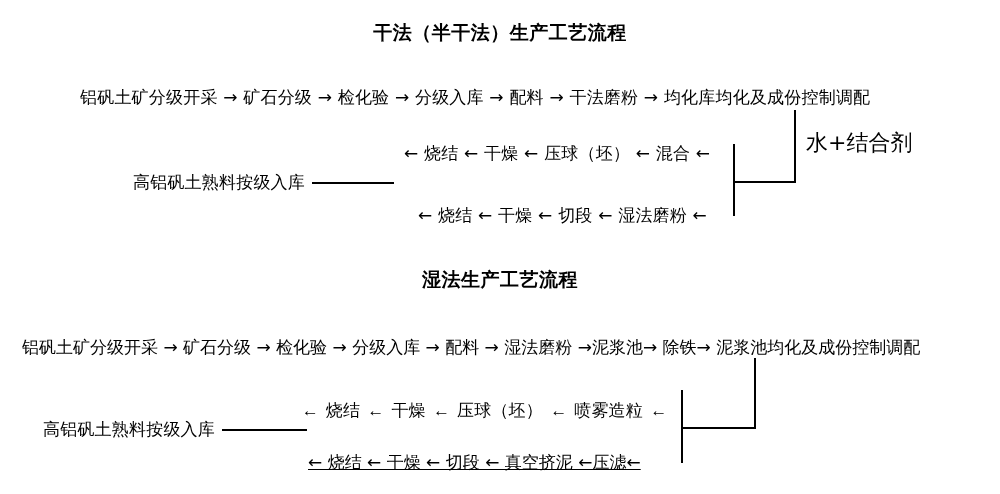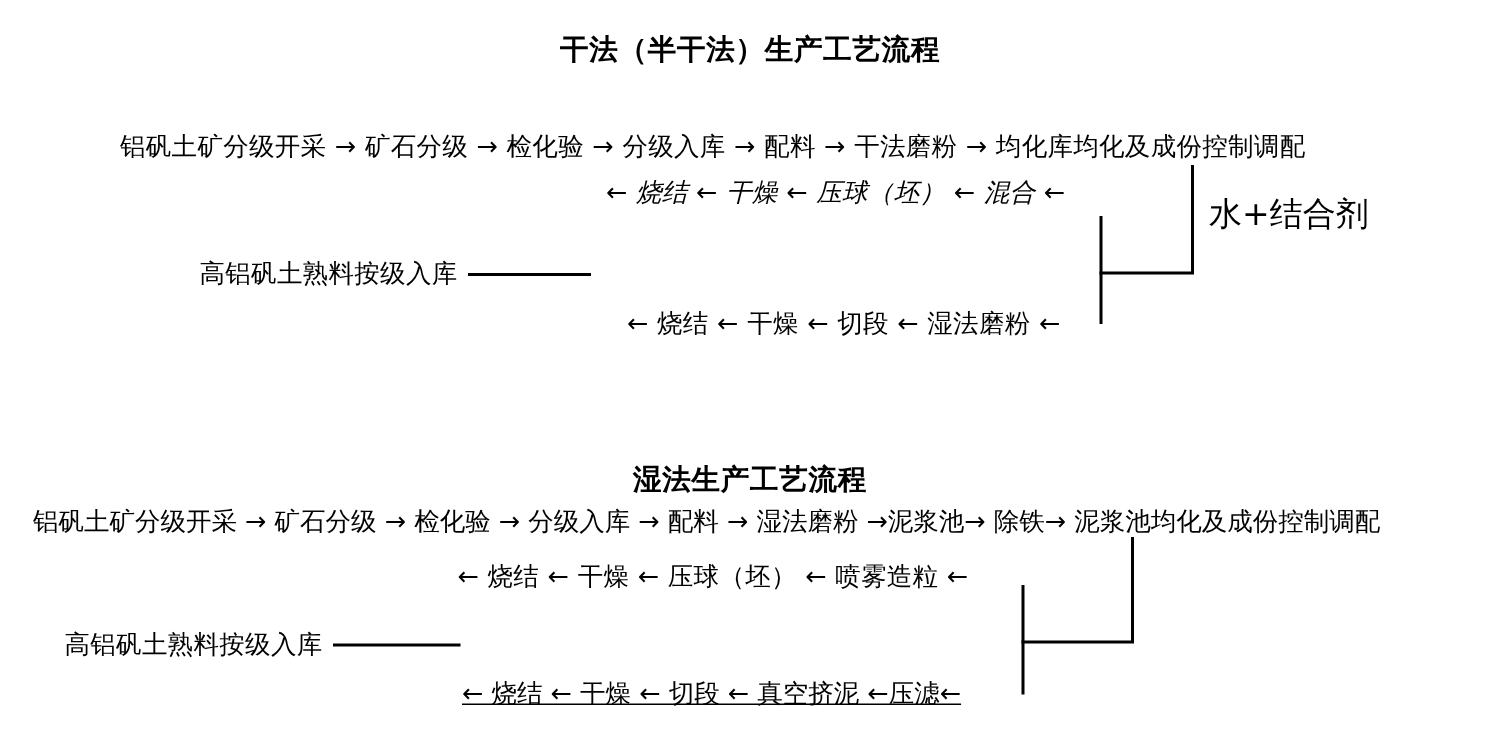--- a/index.html
+++ b/index.html
@@ -63,44 +63,44 @@
 <body>
 
 <div class="page">
 
   <div>
 
     <div class="abs title" style="left:0; top:20px; width:1000px; text-align:center;">干法（半干法）生产工艺流程</div>
 
     <div class="abs flowline" style="left:80px; top:86px;">铝矾土矿分级开采 → 矿石分级 → 检化验 → 分级入库 → 配料 → 干法磨粉 → 均化库均化及成份控制调配</div>
 
-    <div class="abs flowline" style="left:404px; top:117px;font-style:italic;">← 烧结 ← 干燥 ← 压球（坯） ← 混合 ←</div>
+    <div class="abs flowline" style="left:404px; top:142px;">← 烧结 ← 干燥 ← 压球（坯） ← 混合 ←</div>
 
     <div class="abs sidelabel" style="left:806px; top:128px;">水+结合剂</div>
 
     <div class="abs flowline" style="left:133px; top:171px;">高铝矾土熟料按级入库</div>
 
     <div class="leadline" style="left:312px; top:182px; width:82px;"></div>
 
     <div class="abs flowline" style="left:418px; top:204px;">← 烧结 ← 干燥 ← 切段 ← 湿法磨粉 ←</div>
 
     <div class="vline" style="left:733px; top:144px; height:72px;"></div>
 
     <div class="hline" style="left:733px; top:181px; width:63px;"></div>
 
     <div class="vline" style="left:794px; top:110px; height:72px;"></div>
   </div>
 
   <div>
 
-    <div class="abs title" style="left:0; top:267px; width:1000px; text-align:center;margin-top:40px;">湿法生产工艺流程</div>
+    <div class="abs title" style="left:0; top:267px; width:1000px; text-align:center;">湿法生产工艺流程</div>
 
     <div class="abs flowline-tight" style="left:22px; top:336px;">铝矾土矿分级开采 → 矿石分级 → 检化验 → 分级入库 → 配料 → 湿法磨粉 →泥浆池→ 除铁→ 泥浆池均化及成份控制调配</div>
 
-    <div class="abs flowline" style="left:305px; top:373px;">← 烧结 ← 干燥 ← 压球（坯） ← 喷雾造粒 ←</div>
+    <div class="abs flowline" style="left:305px; top:399px;font-family:Liberation Mono, monospace;">← 烧结 ← 干燥 ← 压球（坯） ← 喷雾造粒 ←</div>
 
     <div class="abs sidelabel" style="left:760px; top:375px;"></div>
 
     <div class="abs flowline" style="left:43px; top:418px;">高铝矾土熟料按级入库</div>
 
     <div class="leadline" style="left:222px; top:429px; width:85px;"></div>
 
     <div class="abs flowline-tight" style="left:308px; top:451px;text-decoration:underline;">← 烧结 ← 干燥 ← 切段 ← 真空挤泥 ←压滤←</div>
 
     <div class="vline" style="left:681px; top:390px; height:73px;"></div>

